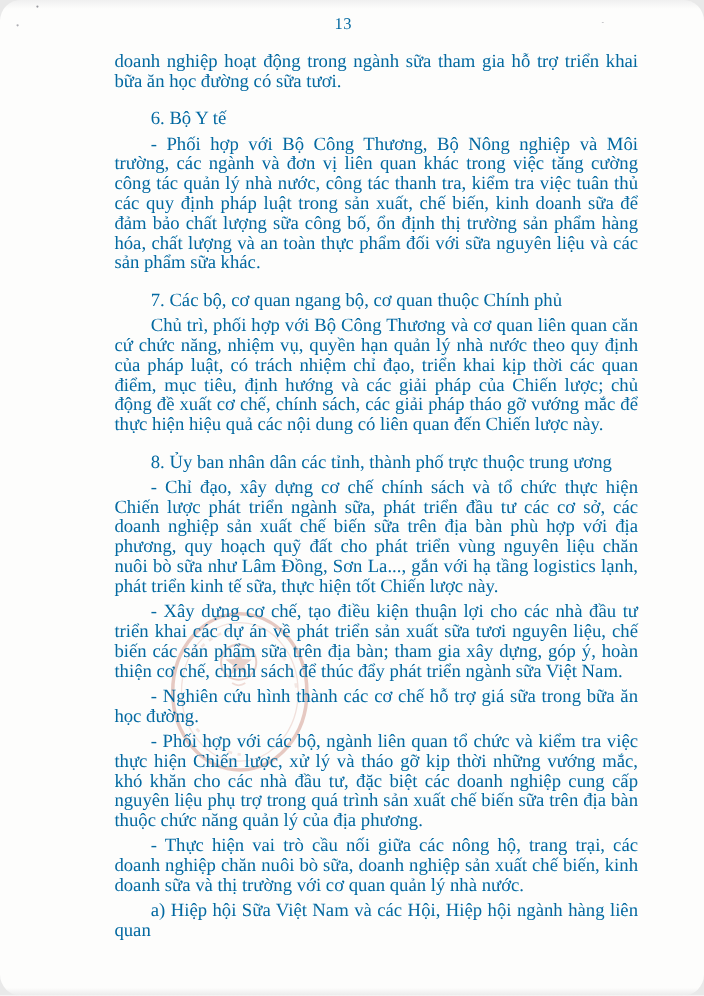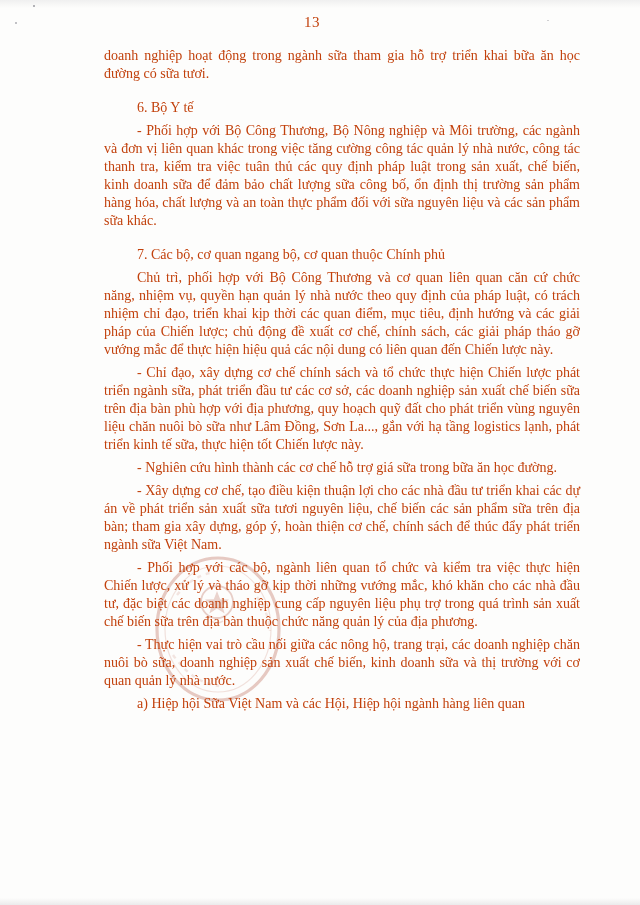--- a/index.html
+++ b/index.html
@@ -5,43 +5,44 @@
   html,body{margin:0;padding:0;}
   body{
     width:640px;height:905px;
     background:#e9e9e9;
     font-family:"Liberation Serif","DejaVu Serif",serif;
   }
   .page{
     position:relative;
     width:640px;height:905px;
     background:#fdfdfc;
-    color:#c2410c;
+    color:#0369a1;
     overflow:hidden;
+    border-radius:19px;
   }
   
   .page::before{
     content:"";position:absolute;left:0;top:0;right:0;height:8px;
     background:linear-gradient(180deg,rgba(180,180,185,.18),rgba(180,180,185,0));
     pointer-events:none;
   }
   .page::after{
     content:"";position:absolute;left:0;bottom:0;right:0;height:7px;
     background:linear-gradient(0deg,rgba(170,170,175,.22),rgba(170,170,175,0));
     pointer-events:none;
   }
   .page-number{
     position:absolute;top:14px;left:0;right:16px;
     text-align:center;
     font-size:15px;letter-spacing:.5px;
   }
   .content{
     position:absolute;
     left:104px;top:47px;width:476px;
-    font-size:14px;line-height:18px;
+    font-size:17px;line-height:18px;
     text-align:justify;
     text-justify:inter-word;
   }
   .content p{
     margin:0 0 5px 0;
     text-indent:33px;
   }
   .content p.continuation{text-indent:0;}
   .content p.heading{margin-top:16px;margin-bottom:5px;}
   
@@ -80,21 +81,22 @@
     <path d="M20 100 Q40 128 66 131" fill="none" stroke-width="2.4" opacity="0.3" stroke-dasharray="4 5" stroke="#c06a55"></path>
     <path d="M104 42 Q116 58 117 76" fill="none" stroke-width="2.4" opacity="0.28" stroke-dasharray="4 5" stroke="#c06a55"></path>
   </svg>
 
   <div class="content">
     <p class="continuation">doanh nghiệp hoạt động trong ngành sữa tham gia hỗ trợ triển khai bữa ăn học đường có sữa tươi.</p>
     <p class="heading">6. Bộ Y tế</p>
     <p>- Phối hợp với Bộ Công Thương, Bộ Nông nghiệp và Môi trường, các ngành và đơn vị liên quan khác trong việc tăng cường công tác quản lý nhà nước, công tác thanh tra, kiểm tra việc tuân thủ các quy định pháp luật trong sản xuất, chế biến, kinh doanh sữa để đảm bảo chất lượng sữa công bố, ổn định thị trường sản phẩm hàng hóa, chất lượng và an toàn thực phẩm đối với sữa nguyên liệu và các sản phẩm sữa khác.</p>
     <p class="heading">7. Các bộ, cơ quan ngang bộ, cơ quan thuộc Chính phủ</p>
     <p>Chủ trì, phối hợp với Bộ Công Thương và cơ quan liên quan căn cứ chức năng, nhiệm vụ, quyền hạn quản lý nhà nước theo quy định của pháp luật, có trách nhiệm chỉ đạo, triển khai kịp thời các quan điểm, mục tiêu, định hướng và các giải pháp của Chiến lược; chủ động đề xuất cơ chế, chính sách, các giải pháp tháo gỡ vướng mắc để thực hiện hiệu quả các nội dung có liên quan đến Chiến lược này.</p>
+    <p class="heading">8. Ủy ban nhân dân các tỉnh, thành phố trực thuộc trung ương</p>
     <p>- Chỉ đạo, xây dựng cơ chế chính sách và tổ chức thực hiện Chiến lược phát triển ngành sữa, phát triển đầu tư các cơ sở, các doanh nghiệp sản xuất chế biến sữa trên địa bàn phù hợp với địa phương, quy hoạch quỹ đất cho phát triển vùng nguyên liệu chăn nuôi bò sữa như Lâm Đồng, Sơn La..., gắn với hạ tầng logistics lạnh, phát triển kinh tế sữa, thực hiện tốt Chiến lược này.</p>
+    <p>- Xây dựng cơ chế, tạo điều kiện thuận lợi cho các nhà đầu tư triển khai các dự án về phát triển sản xuất sữa tươi nguyên liệu, chế biến các sản phẩm sữa trên địa bàn; tham gia xây dựng, góp ý, hoàn thiện cơ chế, chính sách để thúc đẩy phát triển ngành sữa Việt Nam.</p>
     <p>- Nghiên cứu hình thành các cơ chế hỗ trợ giá sữa trong bữa ăn học đường.</p>
-    <p>- Xây dựng cơ chế, tạo điều kiện thuận lợi cho các nhà đầu tư triển khai các dự án về phát triển sản xuất sữa tươi nguyên liệu, chế biến các sản phẩm sữa trên địa bàn; tham gia xây dựng, góp ý, hoàn thiện cơ chế, chính sách để thúc đẩy phát triển ngành sữa Việt Nam.</p>
     <p>- Phối hợp với các bộ, ngành liên quan tổ chức và kiểm tra việc thực hiện Chiến lược, xử lý và tháo gỡ kịp thời những vướng mắc, khó khăn cho các nhà đầu tư, đặc biệt các doanh nghiệp cung cấp nguyên liệu phụ trợ trong quá trình sản xuất chế biến sữa trên địa bàn thuộc chức năng quản lý của địa phương.</p>
     <p>- Thực hiện vai trò cầu nối giữa các nông hộ, trang trại, các doanh nghiệp chăn nuôi bò sữa, doanh nghiệp sản xuất chế biến, kinh doanh sữa và thị trường với cơ quan quản lý nhà nước.</p>
     <p>a) Hiệp hội Sữa Việt Nam và các Hội, Hiệp hội ngành hàng liên quan</p>
   </div>
 
 </div>
 
 </body></html>

